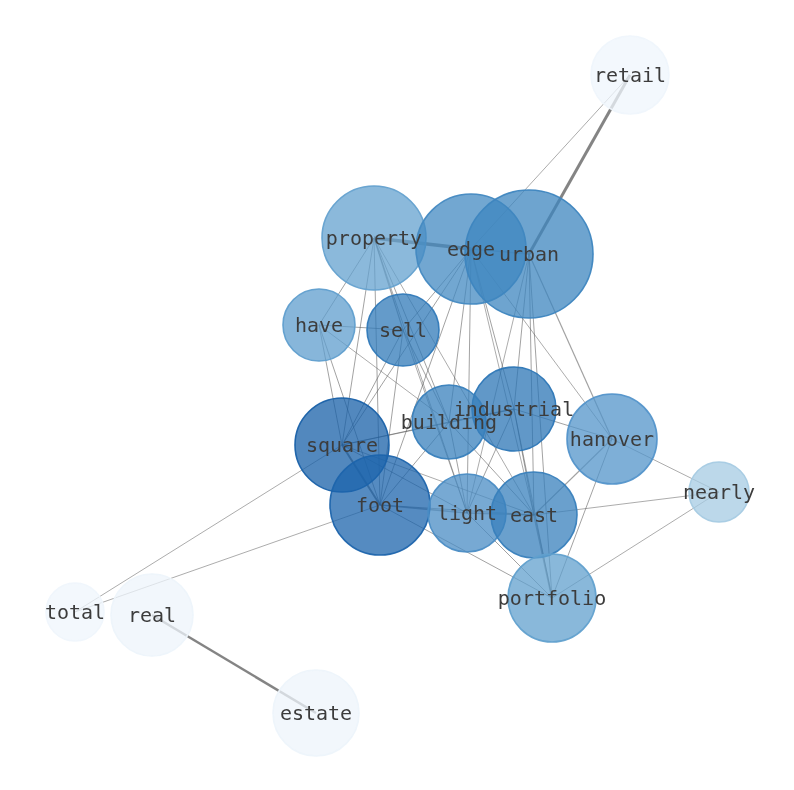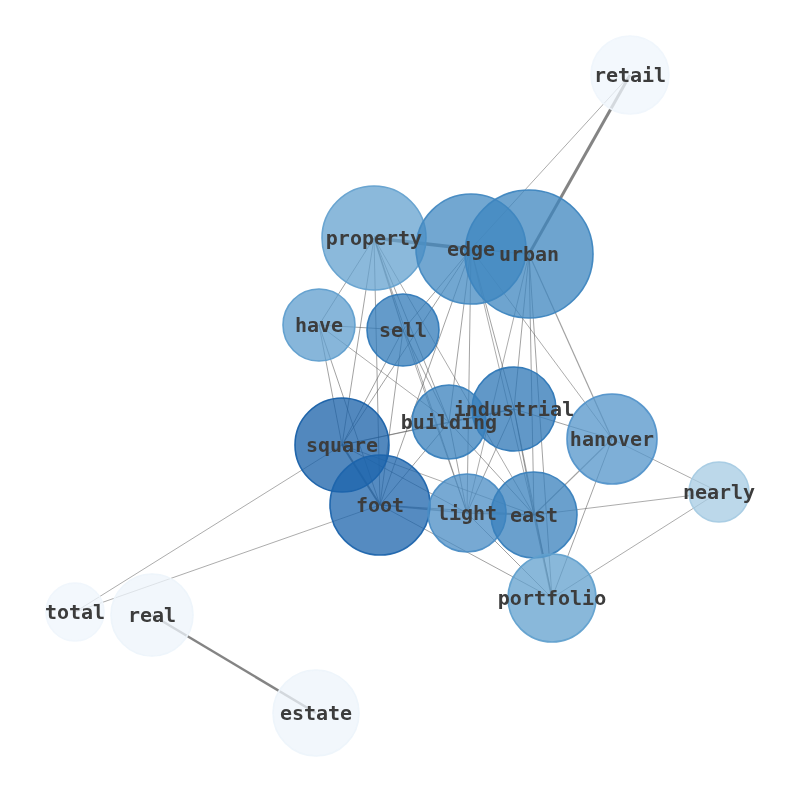--- a/index.html
+++ b/index.html
@@ -7,21 +7,20 @@
     padding: 0;
     background: #ffffff;
     font-family: "DejaVu Sans Mono", "Liberation Mono", monospace;
   }
   #figure {
     position: relative;
     width: 794px;
     height: 790px;
     background: #ffffff;
     overflow: hidden;
-    font-weight: bold;
   }
   #graph-svg {
     position: absolute;
     left: 0;
     top: 0;
   }
   text.node-label {
     font-family: "DejaVu Sans Mono", "Liberation Mono", monospace;
     -webkit-user-select: none;
     user-select: none;

